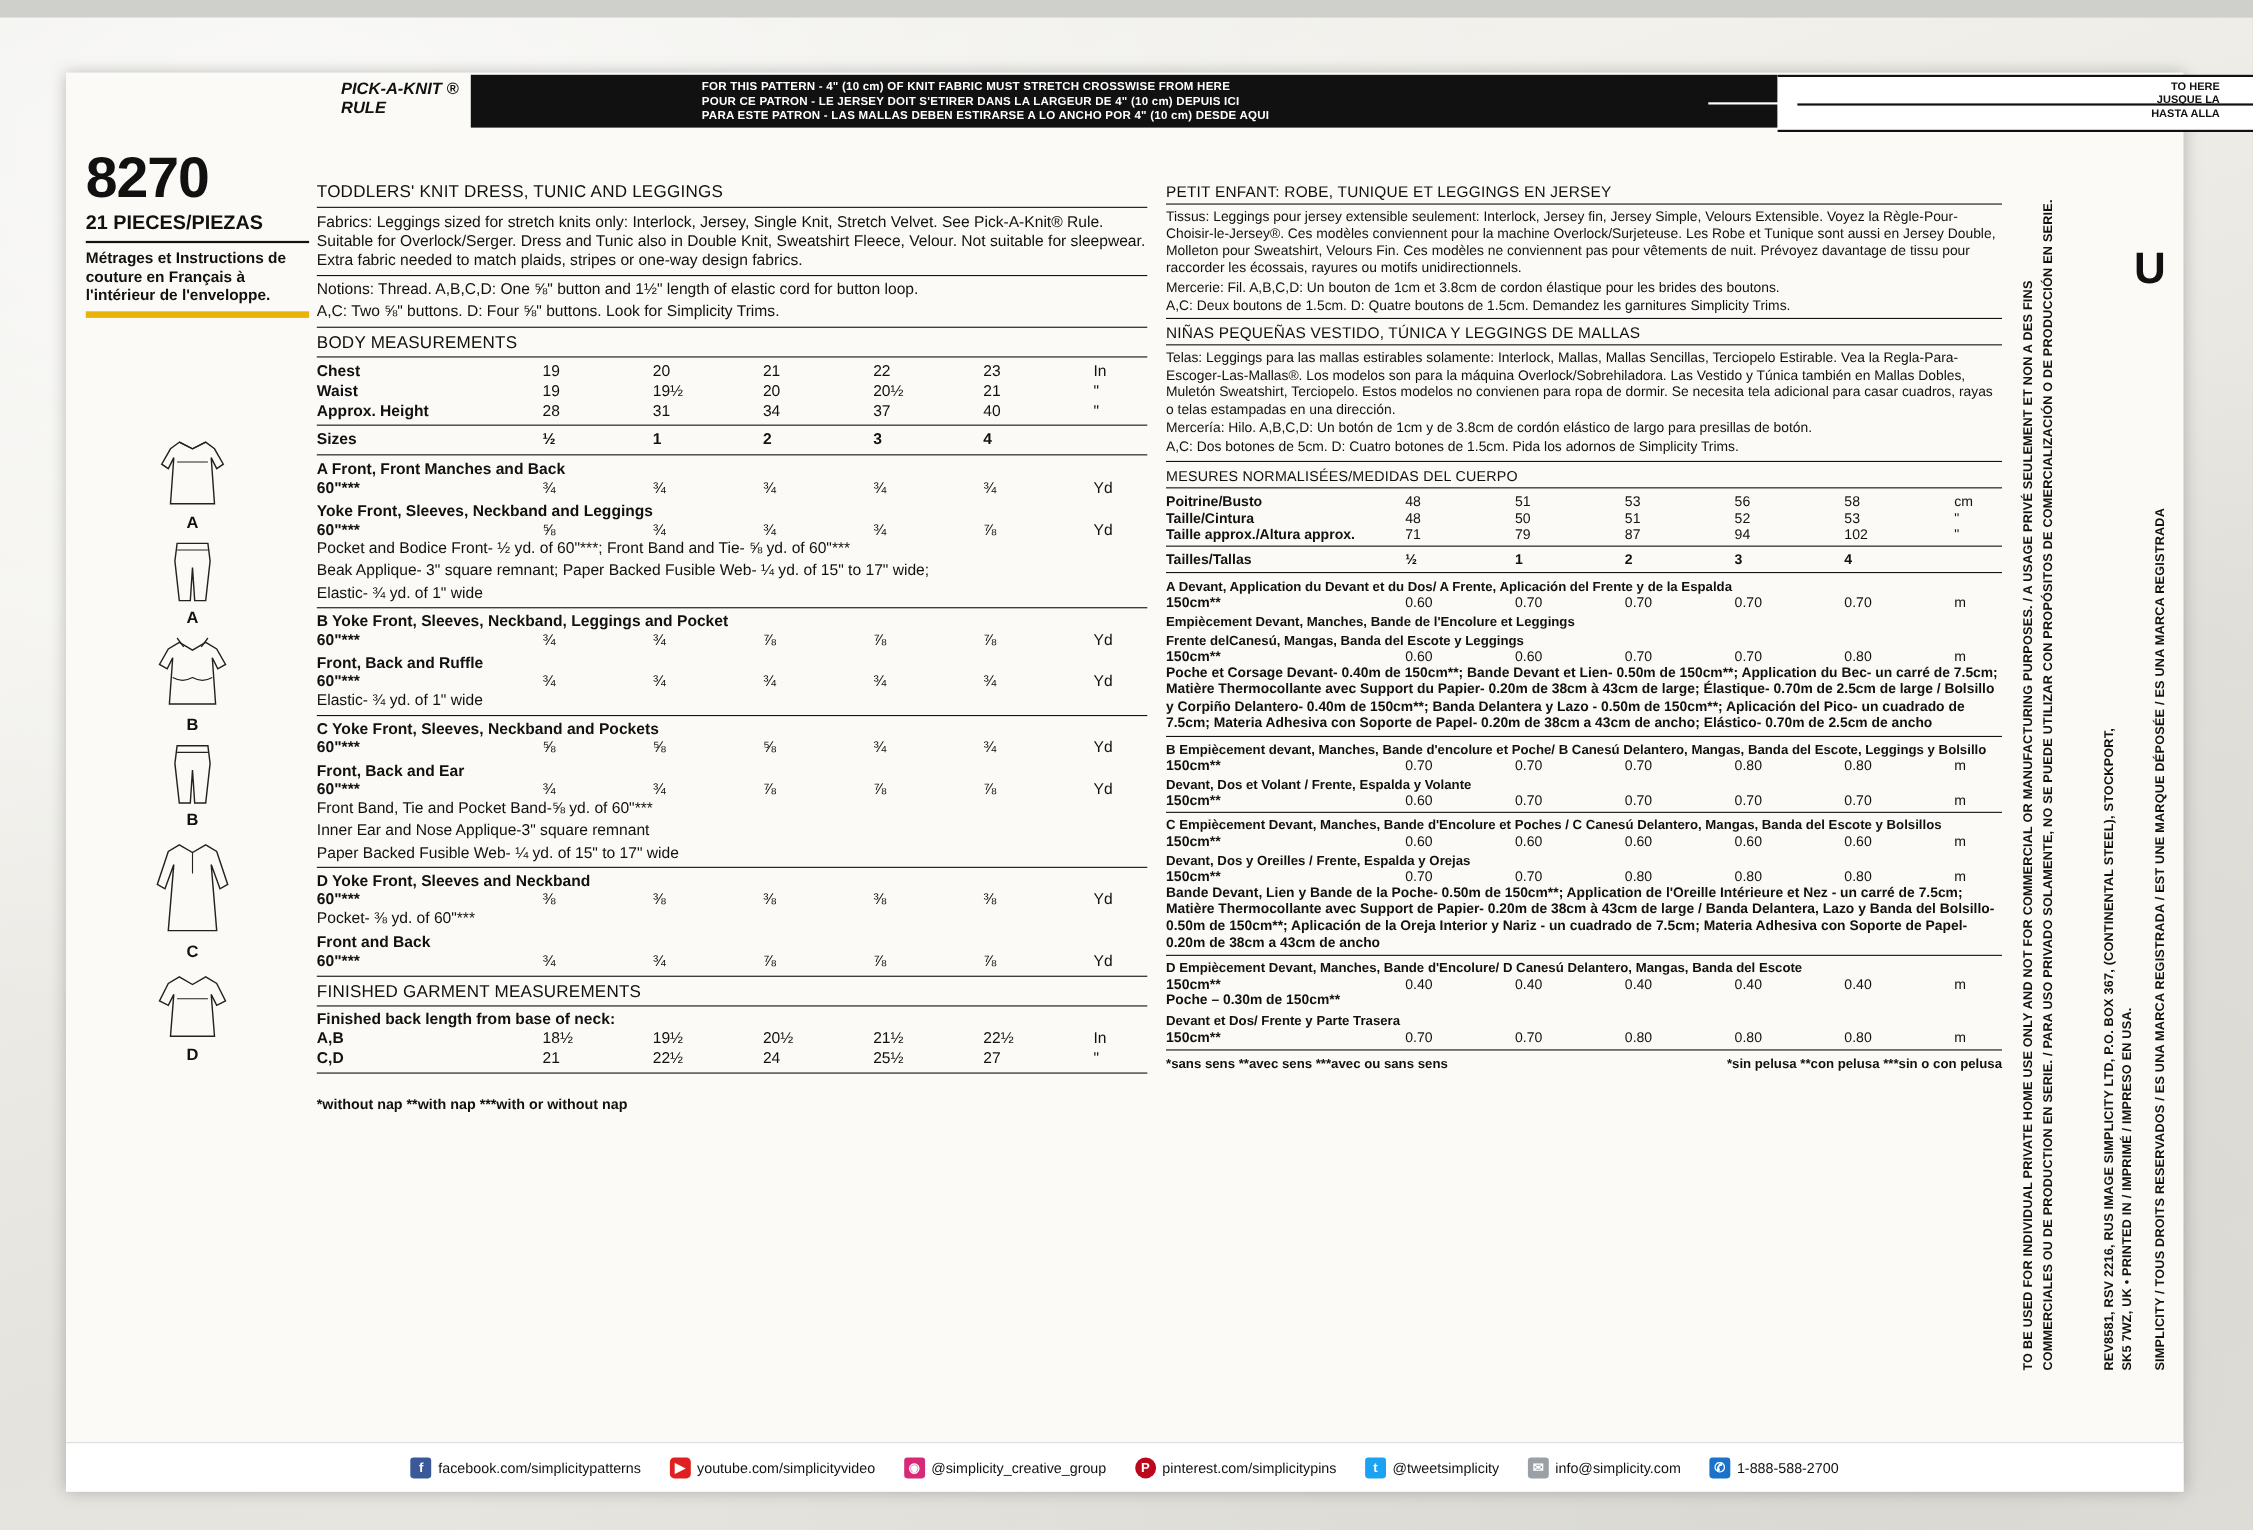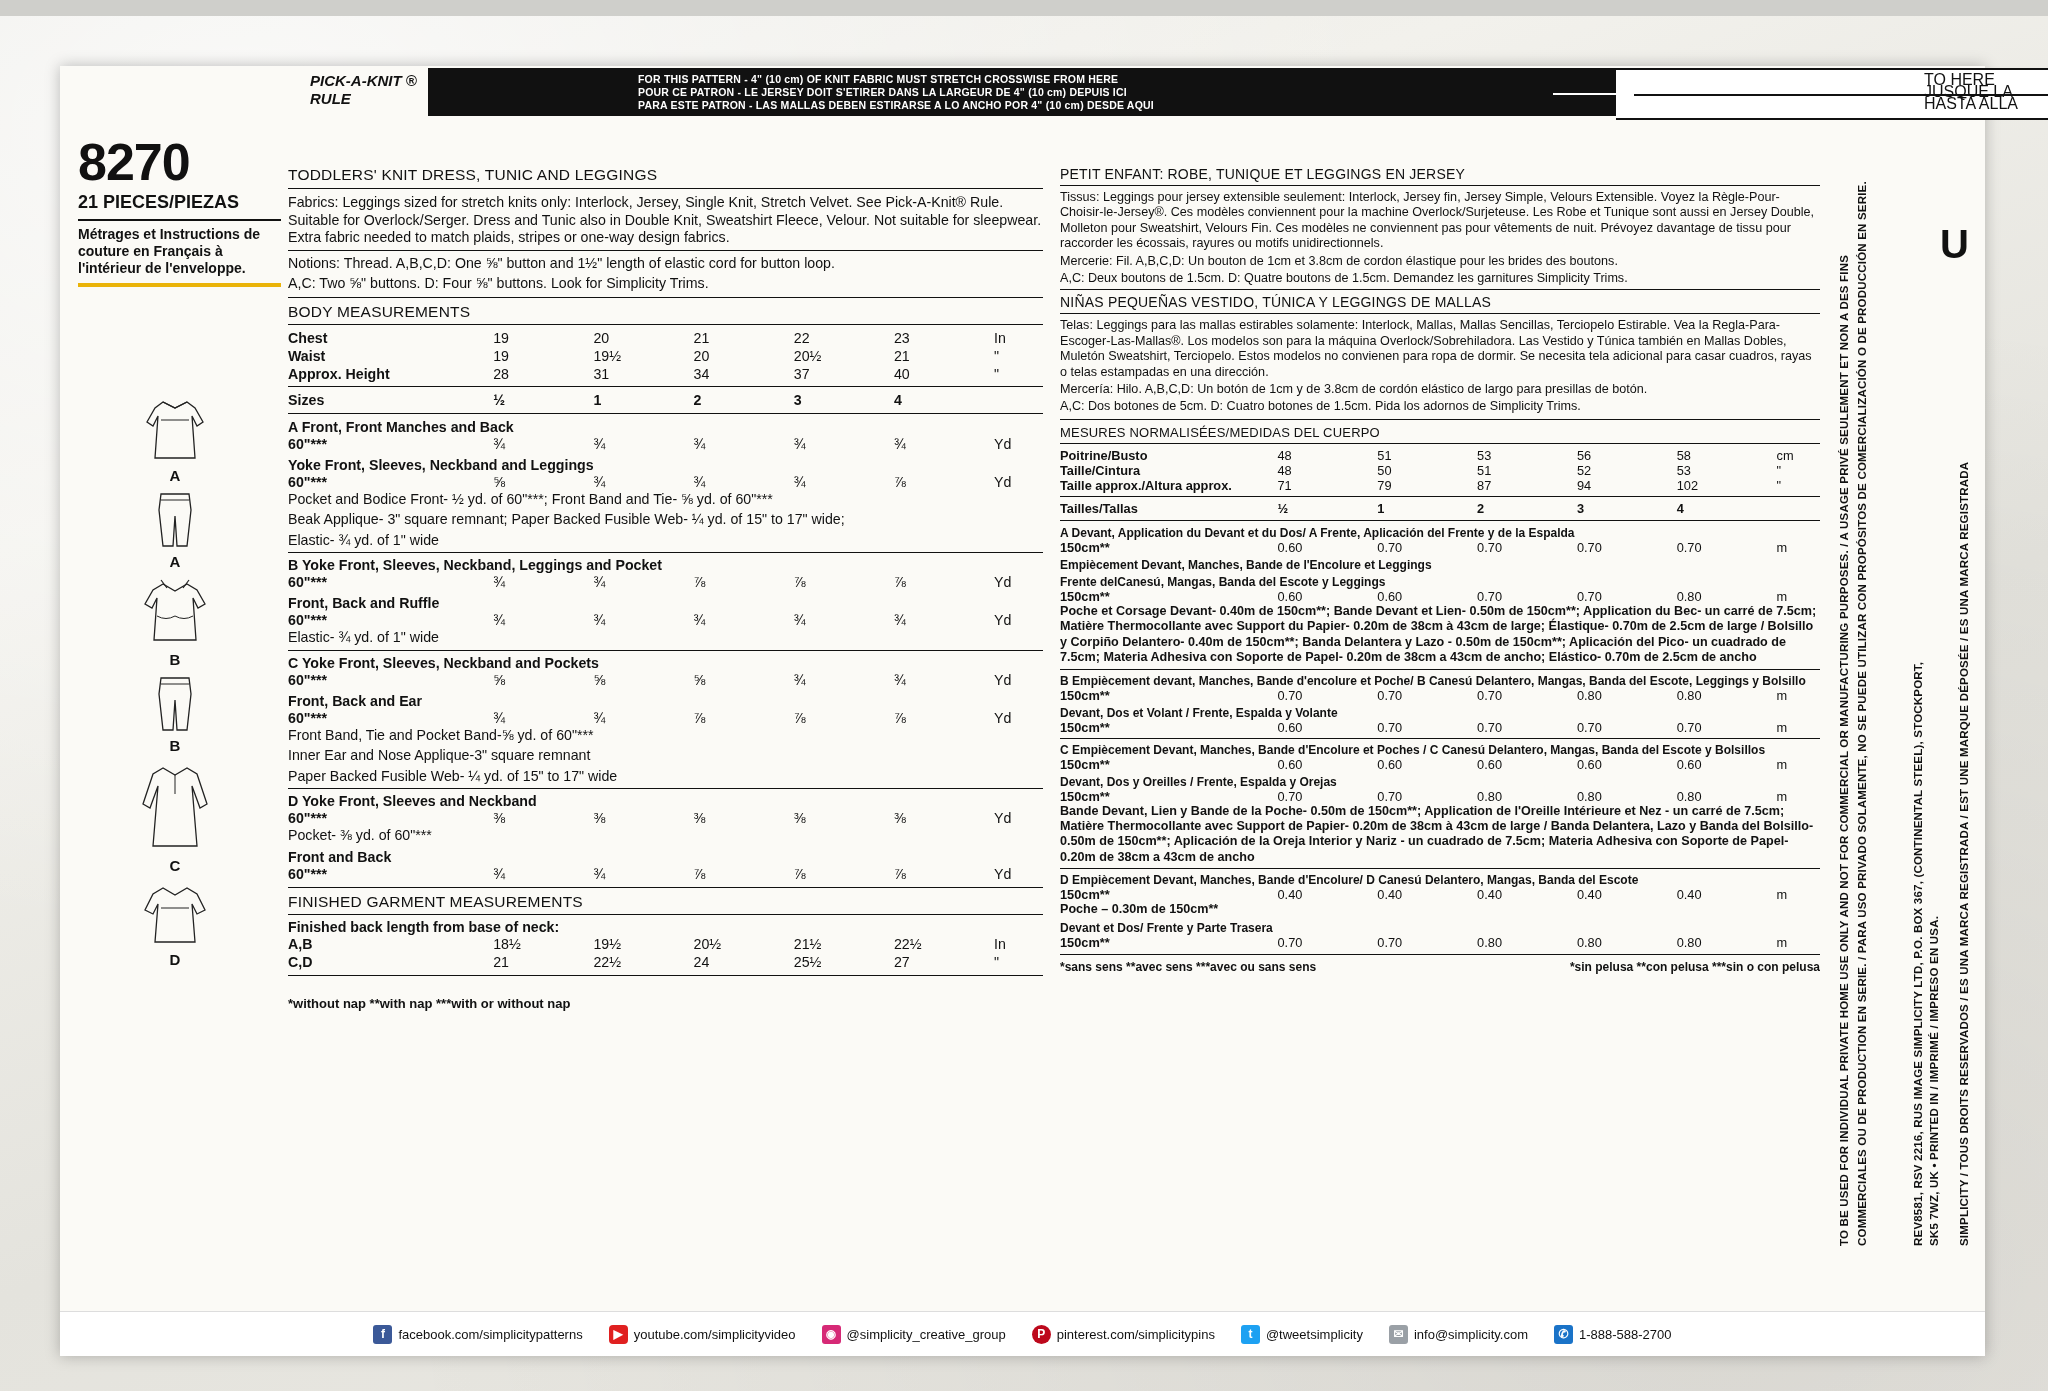--- a/index.html
+++ b/index.html
@@ -27,28 +27,28 @@
     box-shadow:0 0 14px rgba(0,0,0,.25);
   }
   
   .topbar{position:absolute;left:240px;top:0px;width:1630px;height:62px;}
   .topbar .lbl{position:absolute;left:10px;top:6px;font-size:15px;font-weight:bold;font-style:italic;line-height:18px;}
   .topbar .blackbox{position:absolute;left:128px;top:2px;width:1188px;height:48px;background:#111;color:#fff;}
   .topbar .blackbox .l{position:absolute;left:210px;font-size:10.5px;font-weight:bold;letter-spacing:.2px;}
   .topbar .arrowbox{position:absolute;left:1316px;top:2px;width:552px;height:48px;border:2px solid #111;border-left:none;background:#fff;}
   .arrowline{position:absolute;left:1125px;top:25px;width:180px;height:2px;background:#fff;}
   .arrowline:after{content:"";position:absolute;right:-1px;top:-5px;border-left:11px solid #fff;border-top:6px solid transparent;border-bottom:6px solid transparent;}
-  .tohere{position:absolute;right:150px;top:4px;font-size:16px;font-weight:normal;text-align:left;line-height:12px;}
+  .tohere{position:absolute;right:150px;top:4px;font-size:10px;font-weight:bold;text-align:right;line-height:12px;}
   .arrow2{position:absolute;left:18px;top:24px;width:1470px;height:2px;background:#111;}
   .arrow2:after{content:"";position:absolute;right:-1px;top:-6px;border-left:13px solid #111;border-top:7px solid transparent;border-bottom:7px solid transparent;}
   
   .leftcol{position:absolute;left:12px;top:70px;width:215px;}
   .patno{font-size:52px;font-weight:bold;letter-spacing:-1px;line-height:52px;margin-left:6px;}
   .pieces{font-size:18px;font-weight:bold;margin:4px 0 6px 6px;}
-  .frbox{margin:4px 6px 0 6px;border-top:2px solid #111;border-bottom:4px solid #eab308;padding:5px 0 6px 0;font-size:14px;font-weight:bold;line-height:17px;}
+  .frbox{margin:4px 6px 0 6px;border-top:2px solid #111;border-bottom:6px solid #eab308;padding:5px 0 6px 0;font-size:14px;font-weight:bold;line-height:17px;}
   .views{position:absolute;left:40px;top:330px;width:150px;}
   .viewitem{text-align:center;margin-bottom:6px;}
   .viewitem .ltr{font-size:15px;font-weight:bold;margin-top:1px;}
   
   .eng{position:absolute;left:228px;top:100px;width:755px;}
   .secthead{font-size:15.5px;font-weight:normal;letter-spacing:.2px;}
   .rule{border-top:1.6px solid #111;margin:4px 0 5px 0;}
   .rule-thin{border-top:1px solid #111;margin:3px 0 4px 0;}
   p.b{font-size:14.2px;line-height:17.5px;margin:0 0 3px 0;}
   table.meas{width:100%;border-collapse:collapse;font-size:14.2px;}

